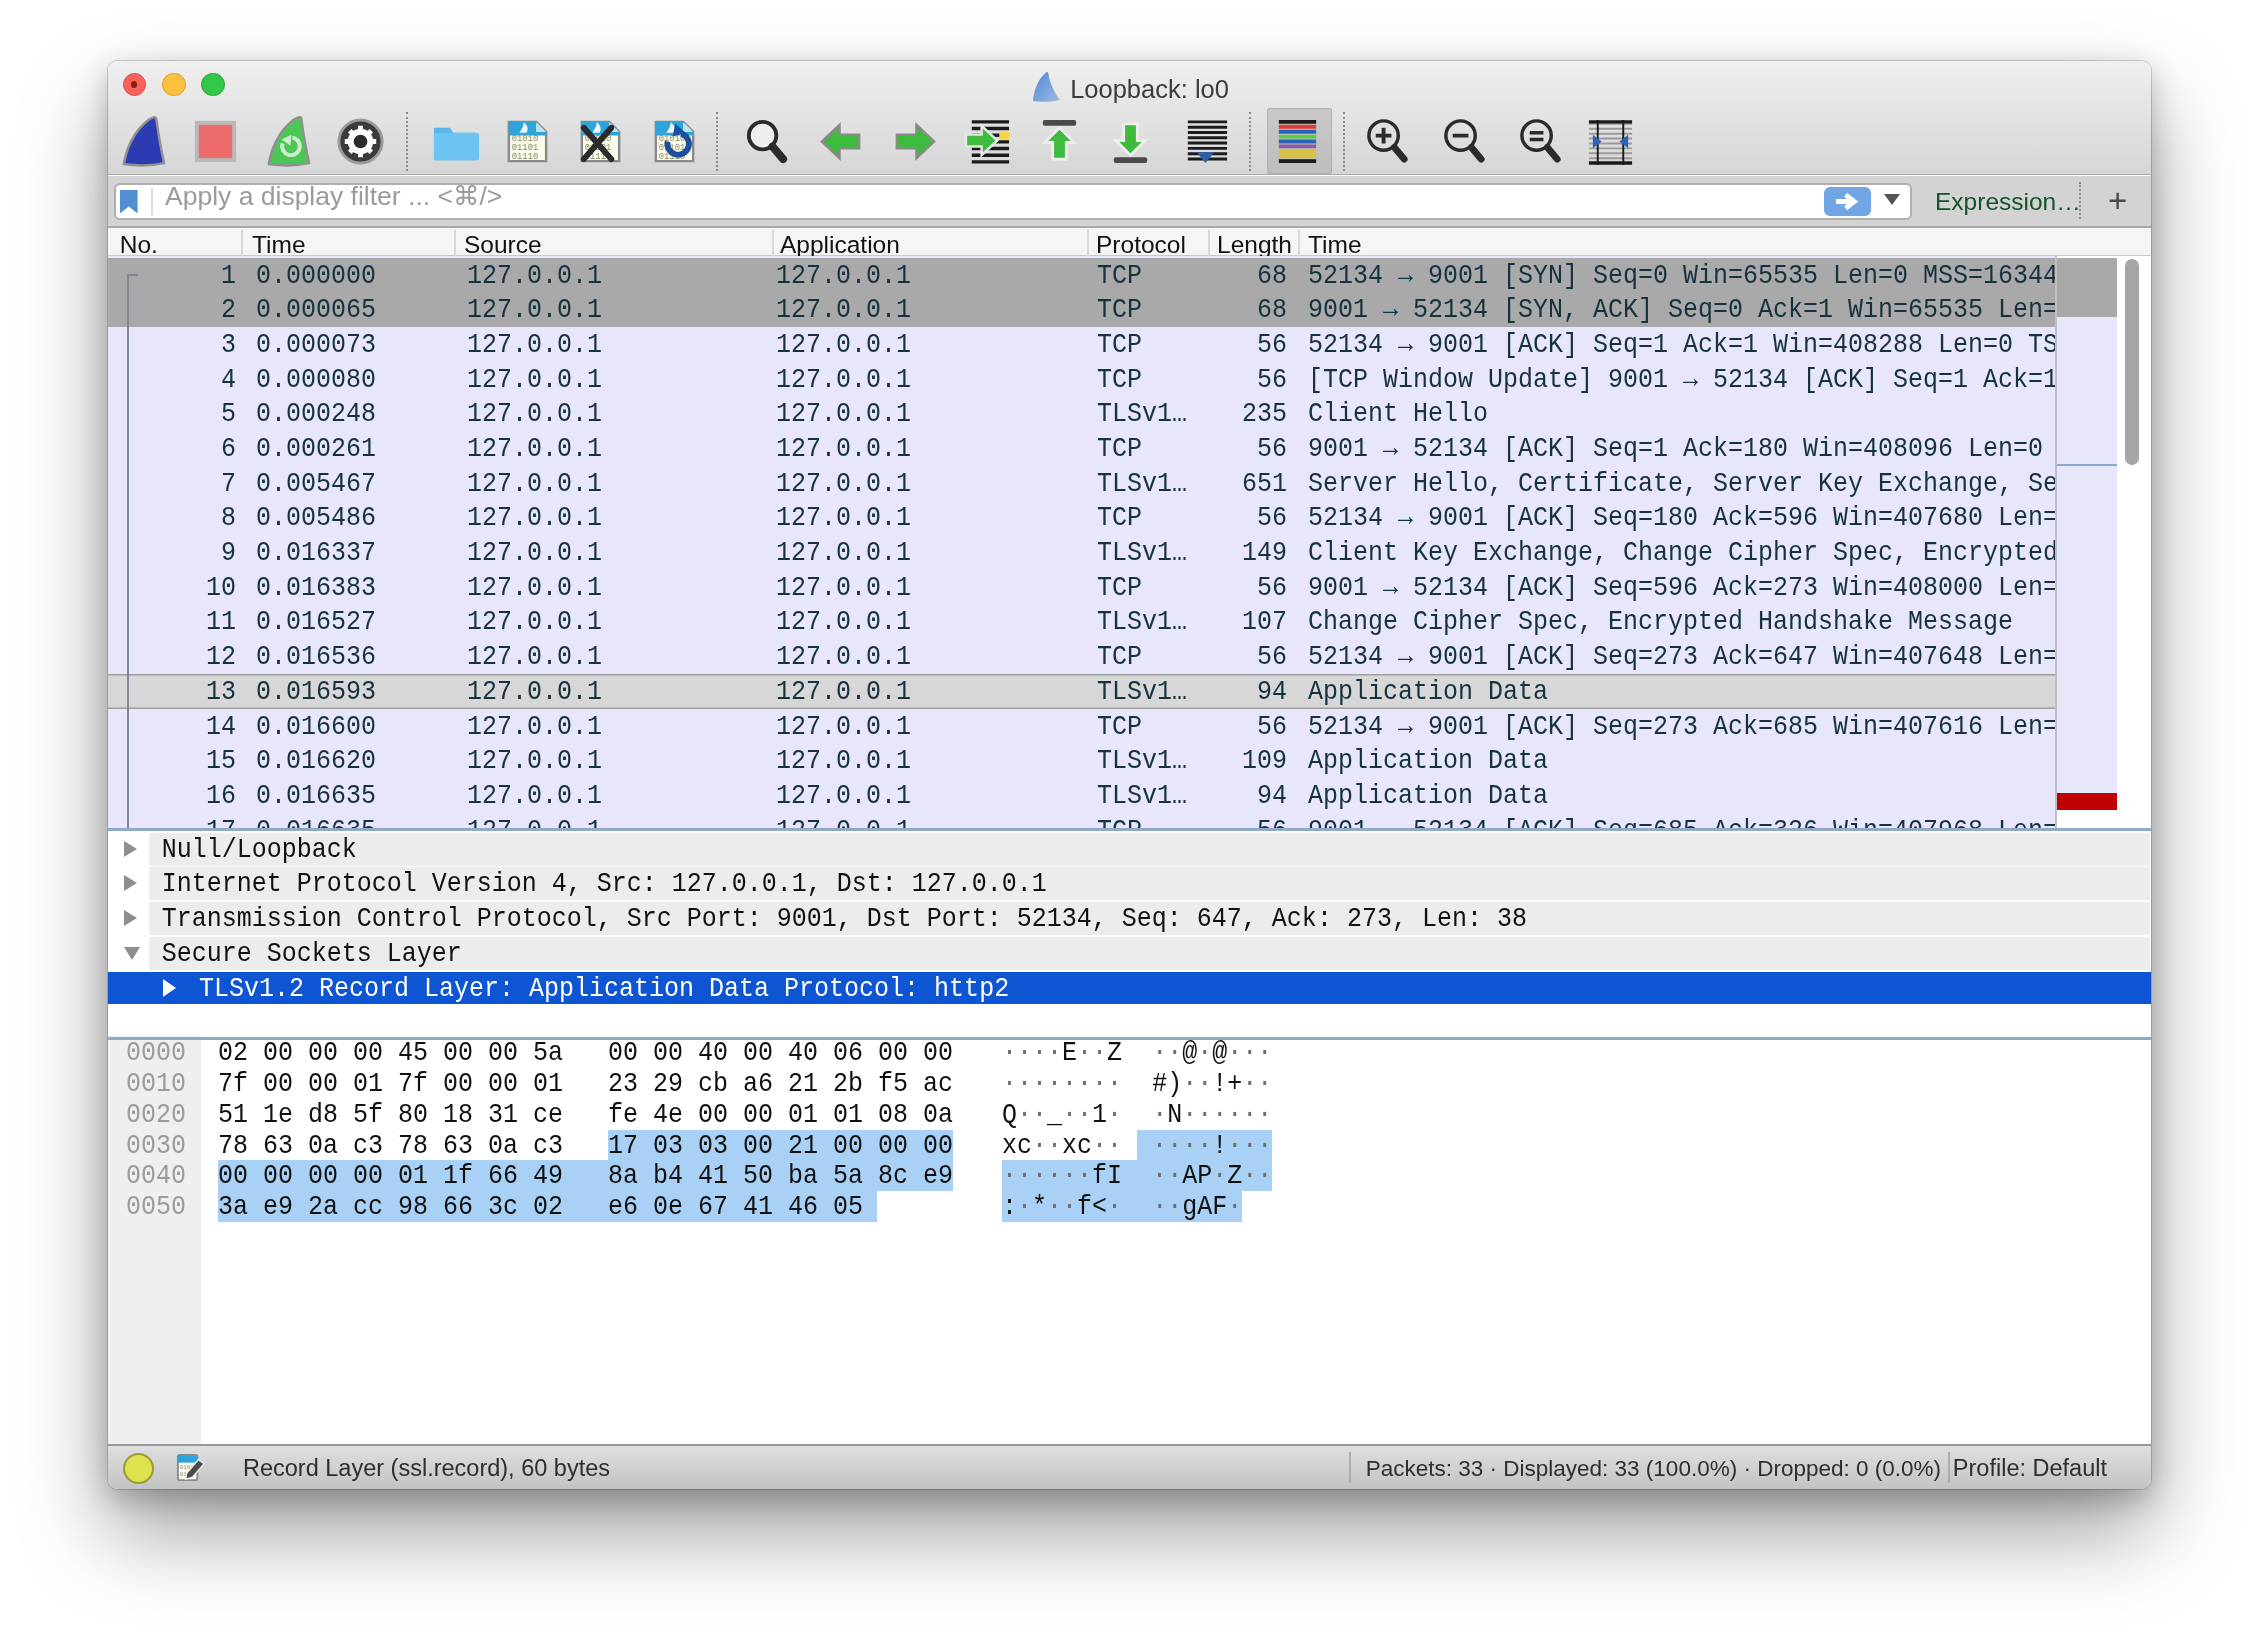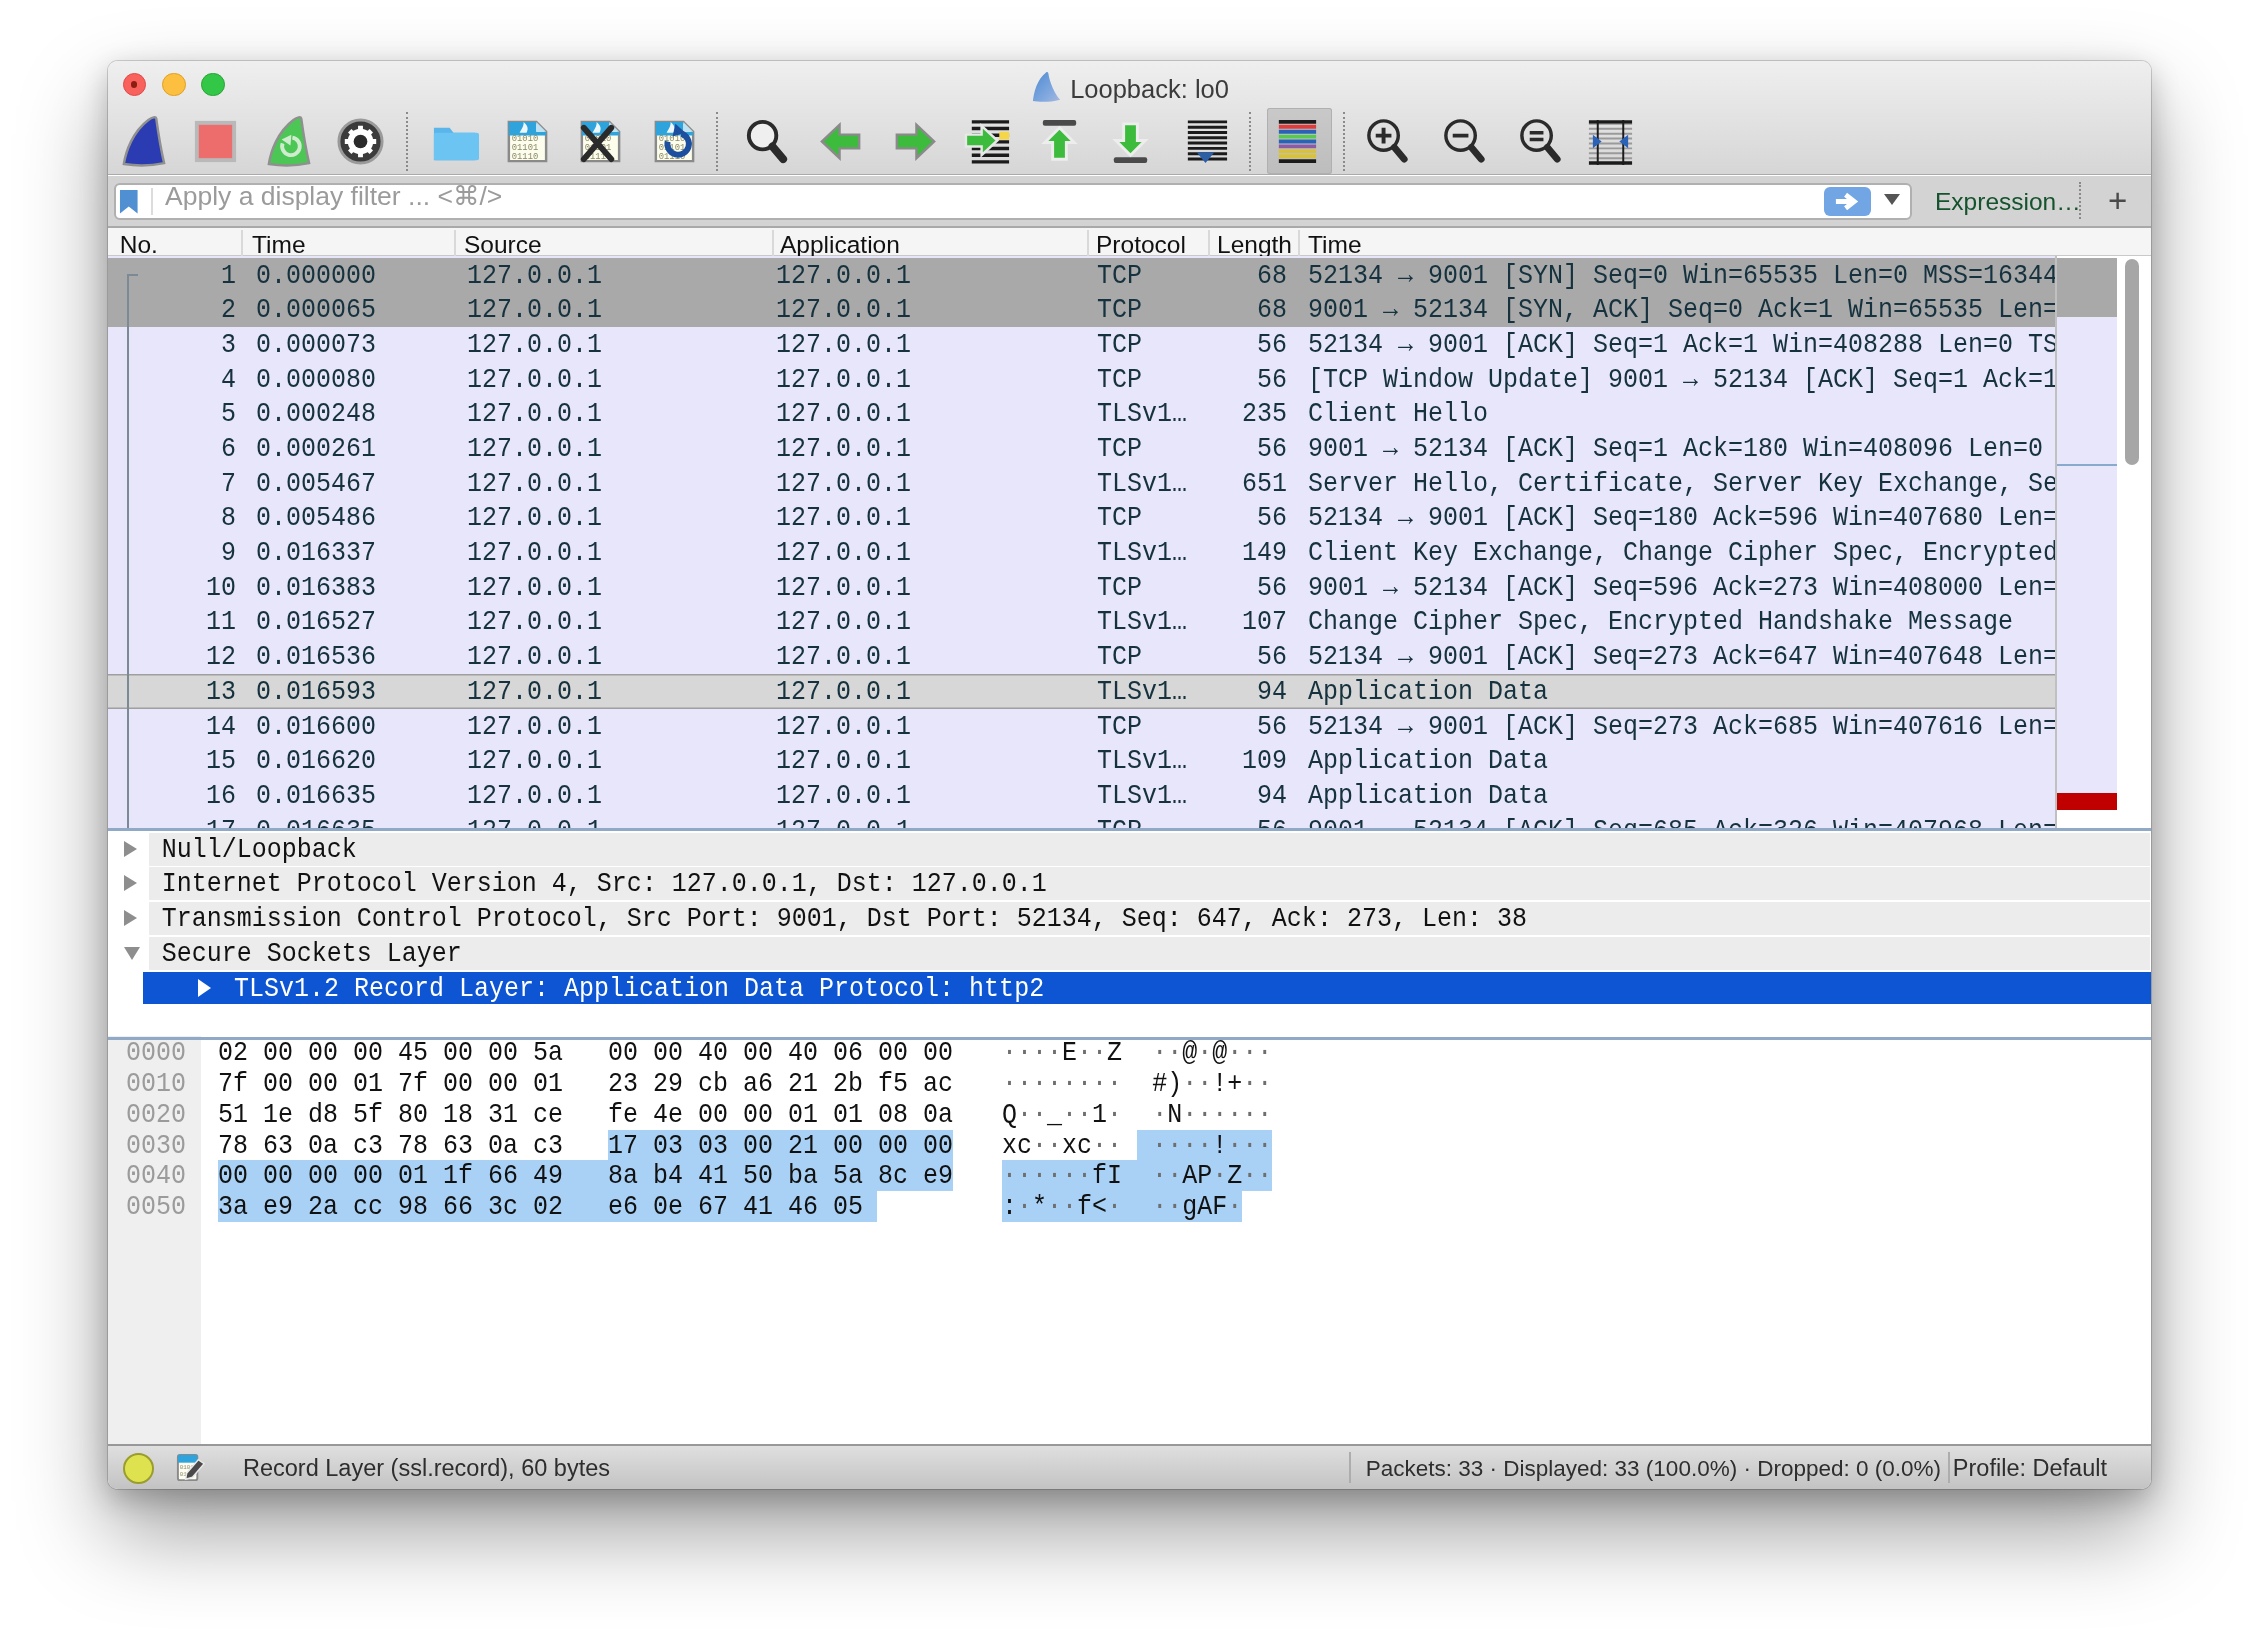--- a/index.html
+++ b/index.html
@@ -61,21 +61,21 @@
 .mmap { position:absolute; left:1947px; top:0px; width:63px; height:572px; background:#ffffff; border-left:2px solid #c0c0c0; }
 .sbar { position:absolute; left:2009px; top:0px; width:33px; height:572px; background:#ffffff; }
 .thumb { position:absolute; left:7.8px; top:2.9px; width:14.7px; height:206px; background:#a6a6a6; border-radius:7.8px; }
 
 .split1 { position:absolute; left:0; top:767px; width:2043px; height:2.9px; background:#8fa9c6; }
 .split2 { position:absolute; left:0; top:976px; width:2043px; height:2.9px; background:#8fa9c6; z-index:6; }
 
 .details { position:absolute; left:0; top:770px; width:2043px; height:205px; background:#ffffff; }
 .dwhite { position:absolute; left:0; top:173px; width:2043px; height:31px; background:#ffffff; }
 .dr { position:absolute; left:41px; width:2001px; height:33px; font-size:25px; line-height:33px; white-space:pre; color:#111; background:#ececec; }
-.dr.sel { background:#0d55d3 !important; color:#ffffff; height:33px; left:0 !important; width:2043px !important;margin-left:35px; }
+.dr.sel { background:#0d55d3 !important; color:#ffffff; height:33px; left:0 !important; width:2043px !important; }
 .tri { position:absolute; width:0; height:0; }
 .tri.right { border-left:13.7px solid #8e8e8e; border-top:8.8px solid transparent; border-bottom:8.8px solid transparent; }
 .tri.down { border-top:13.7px solid #8e8e8e; border-left:8.8px solid transparent; border-right:8.8px solid transparent; }
 .tri.wright { border-left:13.7px solid #fff; border-top:8.8px solid transparent; border-bottom:8.8px solid transparent; }
 
 .hex { position:absolute; left:0; top:975px; width:2043px; height:408px; background:#ffffff; }
 .hgutter { position:absolute; left:0; top:0; width:93px; height:408px; background:#efefef; }
 .hr { position:absolute; height:31px; font-size:25px; line-height:31px; white-space:pre; }
 .hoff { left:0px; width:78px; text-align:right; color:#9b9b9b; }
 .hbytes { left:110px; color:#111; }

